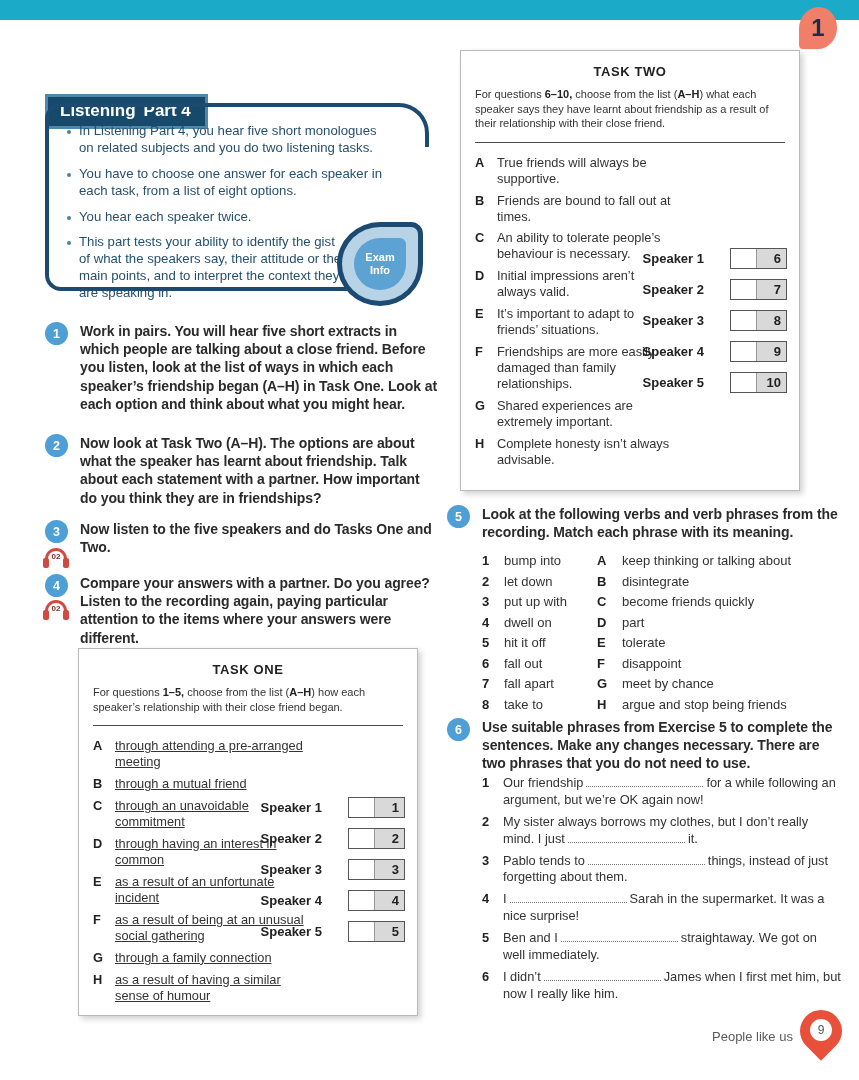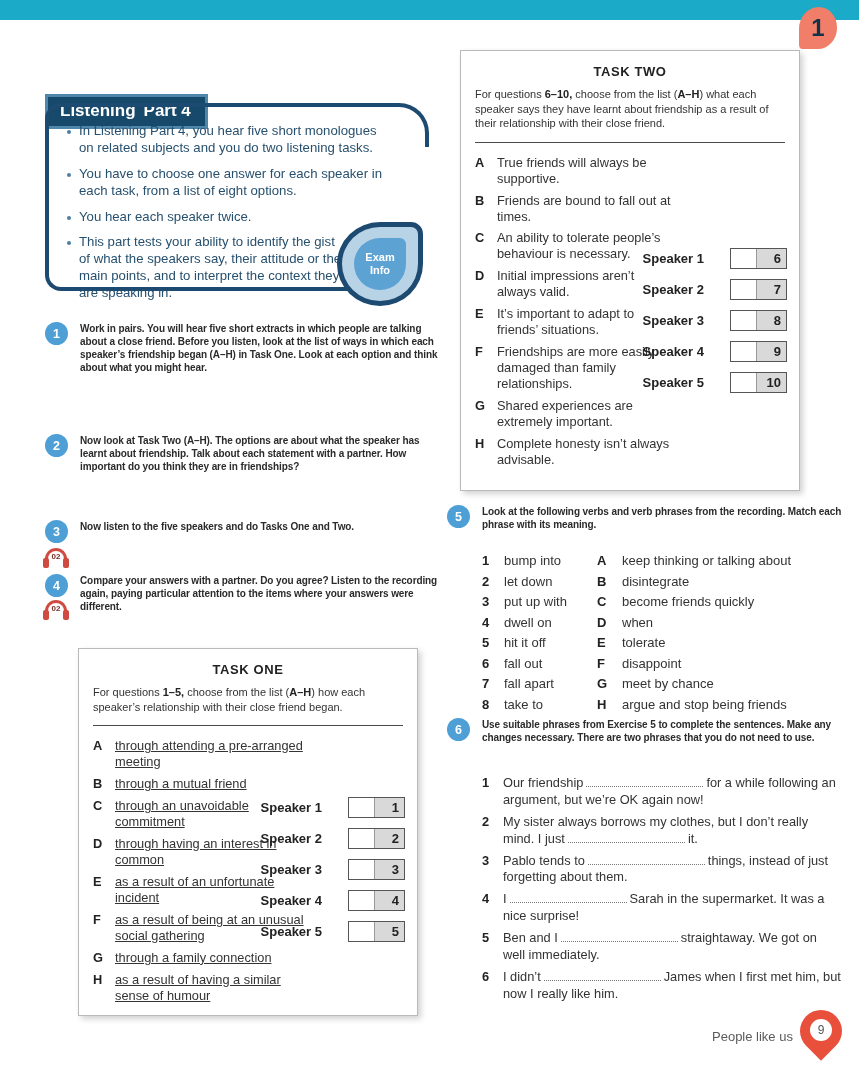--- a/index.html
+++ b/index.html
@@ -61,21 +61,21 @@
     color:#fff; font-weight:bold; font-size:11px; line-height:1.15; text-align:center;
   }
 
   
   .ex { position:absolute; display:flex; }
   .ex-num {
     flex:none; width:23px; height:23px; border-radius:50%;
     background:#4d9fd6; color:#fff; font-weight:bold; font-size:12.5px;
     display:flex; align-items:center; justify-content:center; margin-right:12px;
   }
-  .ex-text { font-size:10px; font-weight:bold; color:#2b2b2b; line-height:1.3; letter-spacing:-0.1px; }
+  .ex-text { font-size:14px; font-weight:bold; color:#2b2b2b; line-height:1.3; letter-spacing:-0.1px; }
   .ex-left .ex-text { width:358px; }
 
   
   .hp { position:absolute; width:26px; height:18px; }
   .hp .band { width:22px; height:13px; margin:0 auto; border:3px solid #cf4a3f; border-bottom:none; border-radius:11px 11px 0 0; }
   .hp .earL, .hp .earR { position:absolute; bottom:-2px; width:6px; height:10px; background:#cf4a3f; border-radius:2px; }
   .hp .earL { left:0; } .hp .earR { right:0; }
   .hp .track { position:absolute; top:4px; left:0; right:0; text-align:center; font-size:8px; font-weight:bold; color:#7a2d26; }
 
   
@@ -362,21 +362,21 @@
   <div class="pair">
       <span class="pnum">3</span>
       <span class="pphrase">put up with</span>
       <span class="pletter">C</span>
       <span class="pmeaning">become friends quickly</span>
     </div>
   <div class="pair">
       <span class="pnum">4</span>
       <span class="pphrase">dwell on</span>
       <span class="pletter">D</span>
-      <span class="pmeaning">when</span>
+      <span class="pmeaning">part</span>
     </div>
   <div class="pair">
       <span class="pnum">5</span>
       <span class="pphrase">hit it off</span>
       <span class="pletter">E</span>
       <span class="pmeaning">tolerate</span>
     </div>
   <div class="pair">
       <span class="pnum">6</span>
       <span class="pphrase">fall out</span>

